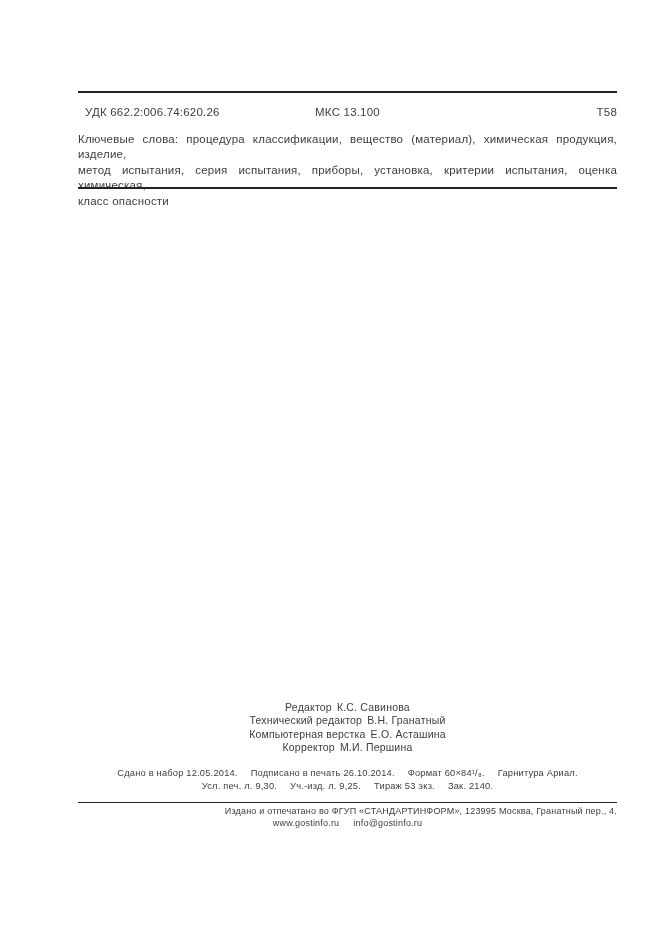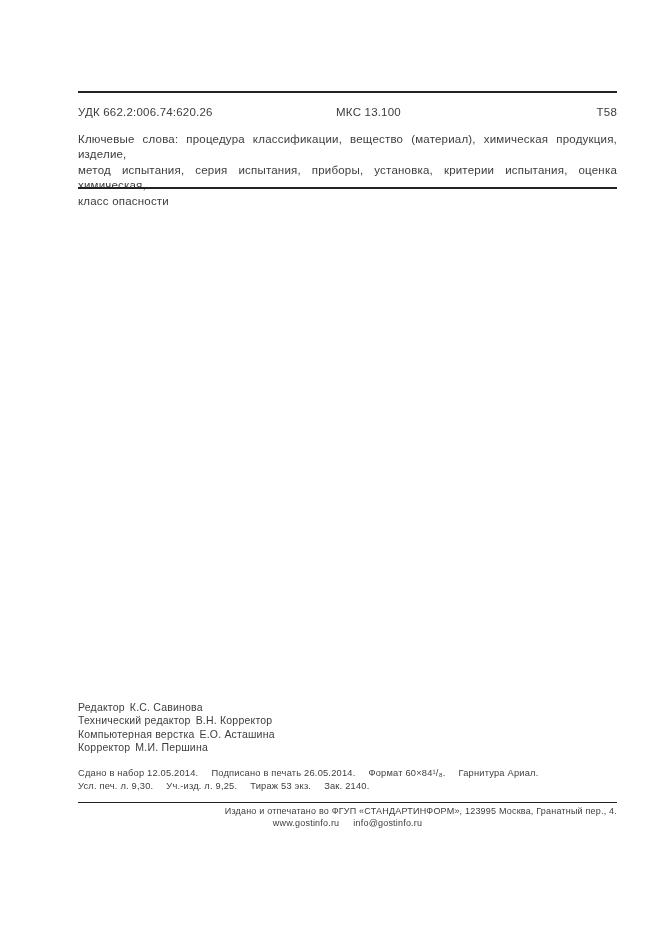--- a/index.html
+++ b/index.html
@@ -29,22 +29,22 @@
 
   .header-row {
     position: absolute;
     top: 105px;
     left: 78px;
     width: 539px;
     height: 15px;
     font-size: 11.5px;
     line-height: 15px;
   }
-  .header-row .udk  { position: absolute; left: 0; top: 0; }
-  .header-row .mks  { position: absolute; left: 50%; top: 0; transform: translateX(-50%); margin-left: 21px; }
+  .header-row .udk  { position: absolute; left: 7px; top: 0; }
+  .header-row .mks  { position: absolute; left: 50%; top: 0; transform: translateX(-50%); }
   .header-row .code { position: absolute; right: 0; top: 0; }
 
   .keywords {
     position: absolute;
     top: 132px;
     left: 78px;
     width: 539px;
     font-size: 11.5px;
     line-height: 15.4px;
   }
@@ -55,36 +55,37 @@
     position: absolute;
     top: 701px;
     left: 78px;
     width: 539px;
     font-size: 10.5px;
     line-height: 13.4px;
     text-align: center;
   }
   .credit-row {
     display: flex;
-    justify-content: flex-start;
+    justify-content: center;
     align-items: baseline;
     gap: 5px;
   }
   .credit-name { }
 
   .colophon {
     position: absolute;
     top: 767px;
     left: 78px;
     width: 539px;
     font-size: 9.3px;
     line-height: 12.6px;
   }
   .colophon-line {
     display: flex;
+    justify-content: center;
     align-items: baseline;
     gap: 13px;
     white-space: nowrap;
   }
 
   .publisher {
     position: absolute;
     top: 805px;
     left: 78px;
     width: 539px;
@@ -120,36 +121,36 @@
 
   <div class="rule rule-mid"></div>
 
   <div class="credits">
     <div class="credit-row">
       <span class="credit-label">Редактор</span>
       <span class="credit-name">К.С. Савинова</span>
     </div>
     <div class="credit-row">
       <span class="credit-label">Технический редактор</span>
-      <span class="credit-name">В.Н. Корректор</span>
+      <span class="credit-name">В.Н. Гранатный</span>
     </div>
     <div class="credit-row">
       <span class="credit-label">Компьютерная верстка</span>
       <span class="credit-name">Е.О. Асташина</span>
     </div>
     <div class="credit-row">
       <span class="credit-label">Корректор</span>
       <span class="credit-name">М.И. Першина</span>
     </div>
   </div>
 
   <div class="colophon">
     <div class="colophon-line">
       <span>Сдано в набор 12.05.2014.</span>
-      <span>Подписано в печать 26.05.2014.</span>
+      <span>Подписано в печать 26.10.2014.</span>
       <span>Формат 60×84¹/₈.</span>
       <span>Гарнитура Ариал.</span>
     </div>
     <div class="colophon-line">
       <span>Усл. печ. л. 9,30.</span>
       <span>Уч.-изд. л. 9,25.</span>
       <span>Тираж 53 экз.</span>
       <span>Зак. 2140.</span>
     </div>
   </div>

